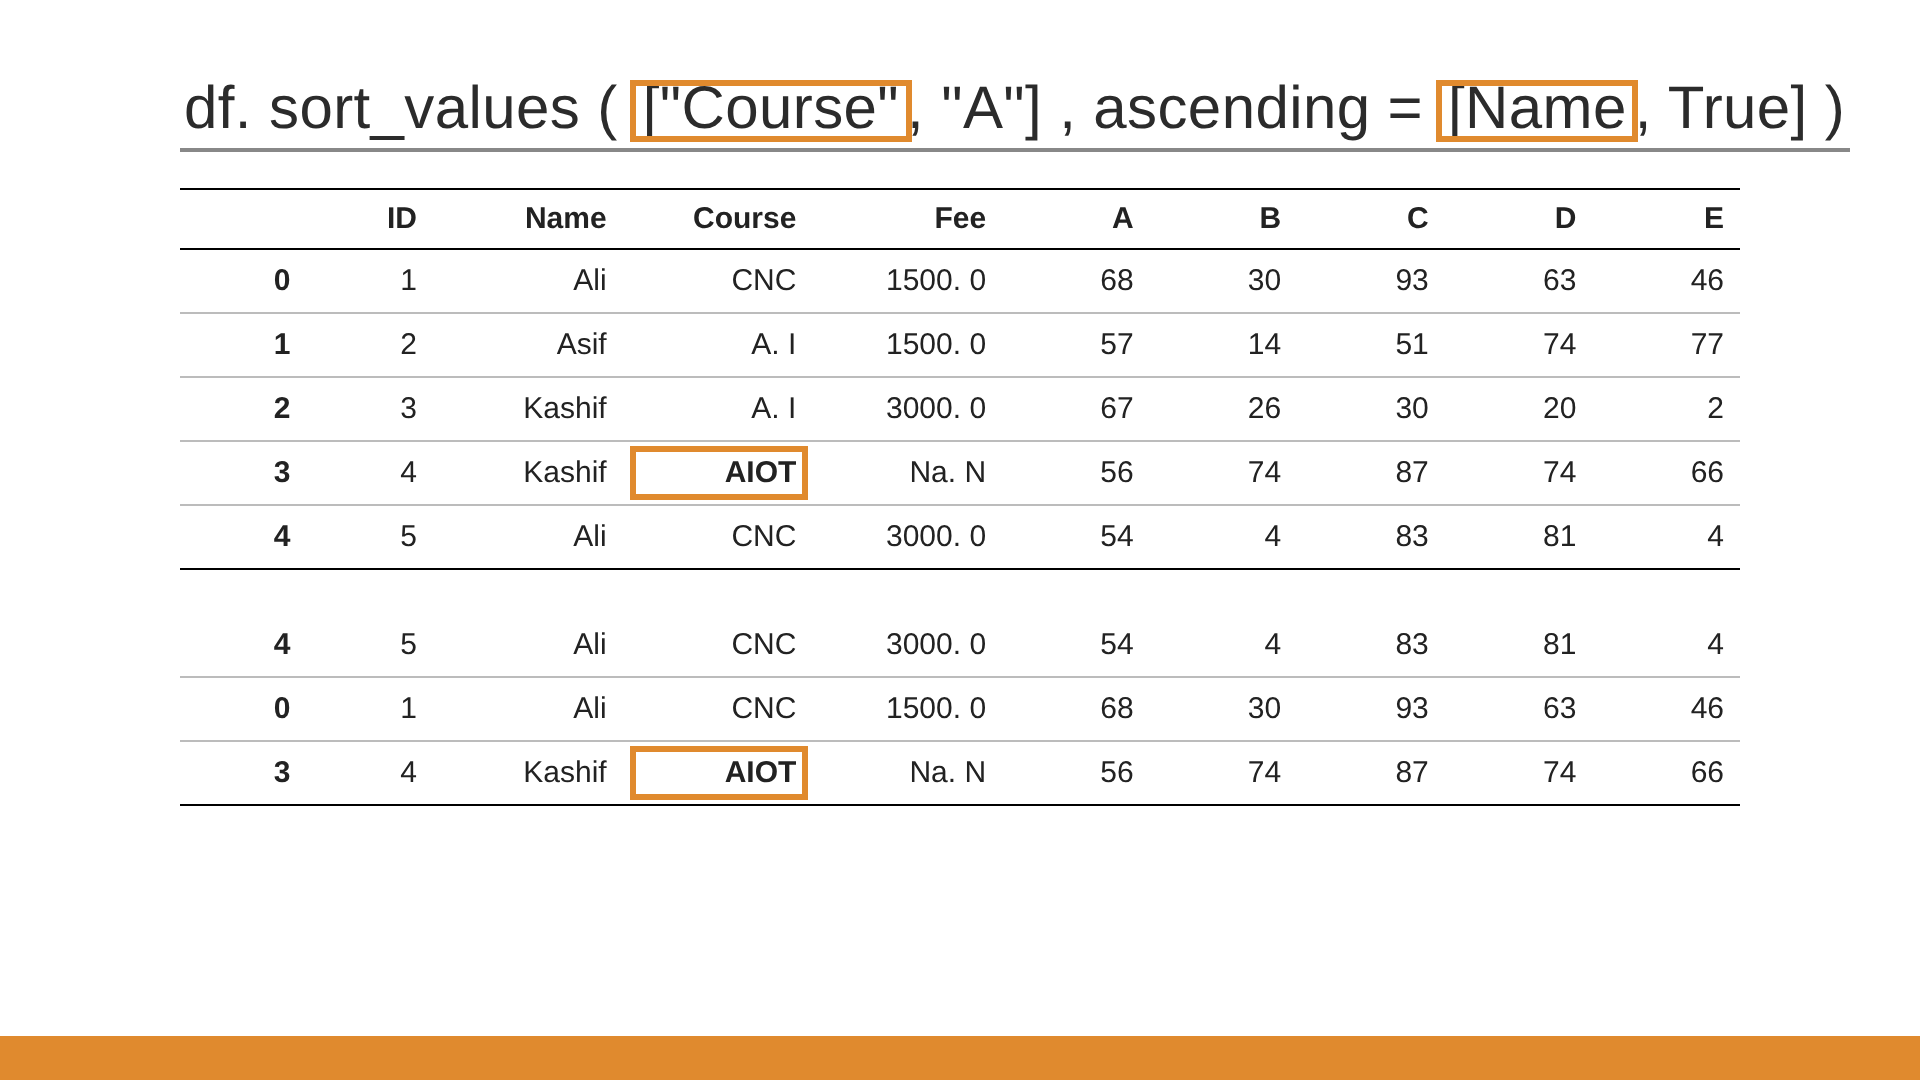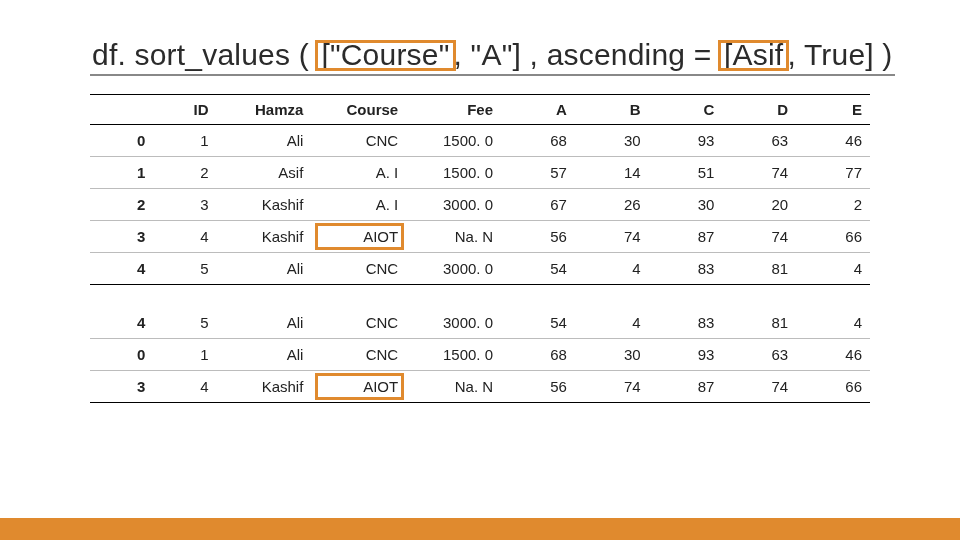--- a/index.html
+++ b/index.html
@@ -71,20 +71,21 @@
     border-bottom: 1px solid #000;
   }
   .col-index { width: 60px; }
   .col-id    { width: 60px; }
   .col-name  { width: 90px; }
   .col-course{ width: 90px; }
   .col-fee   { width: 90px; }
   .col-num   { width: 70px; }
   .course-cell.aiot {
     position: relative;
+    font-weight: bold;
   }
   .course-cell.aiot::after {
     content: "";
     position: absolute;
     left: 4px; right: 2px;
     top: 2px; bottom: 2px;
     border: 3px solid #e08a2e;
     pointer-events: none;
   }
   .table2 {
@@ -96,21 +97,21 @@
     height: 22px;
     background: #e08a2e;
   }
 </style>
 </head>
 <body>
 
 <div class="slide">
 
   <div class="title-wrap">
-    <span class="title"><span>df. sort_values ( </span><span class="hl">["Course"</span><span>, "A"] , ascending = </span><span class="hl">[Asif</span><span>, True] )</span></span>
+    <span class="title"><span>df. sort_values ( </span><span class="hl">["Course"</span><span>, "A"] , ascending = </span><span class="hl">[Name</span><span>, True] )</span></span>
   </div>
 
   <div class="tables">
 
     <table>
       <colgroup>
         <col class="col-index">
           <col class="col-id">
           <col class="col-name">
           <col class="col-course">
@@ -118,21 +119,21 @@
         <col class="col-num">
           <col class="col-num">
           <col class="col-num">
           <col class="col-num">
           <col class="col-num">
       </colgroup>
       <thead>
         <tr>
           <th class="first"></th>
           <th>ID</th>
-          <th>Hamza</th>
+          <th>Name</th>
           <th>Course</th>
           <th>Fee</th>
           <th>A</th>
           <th>B</th>
           <th>C</th>
           <th>D</th>
           <th>E</th>
         </tr>
       </thead>
       <tbody>

